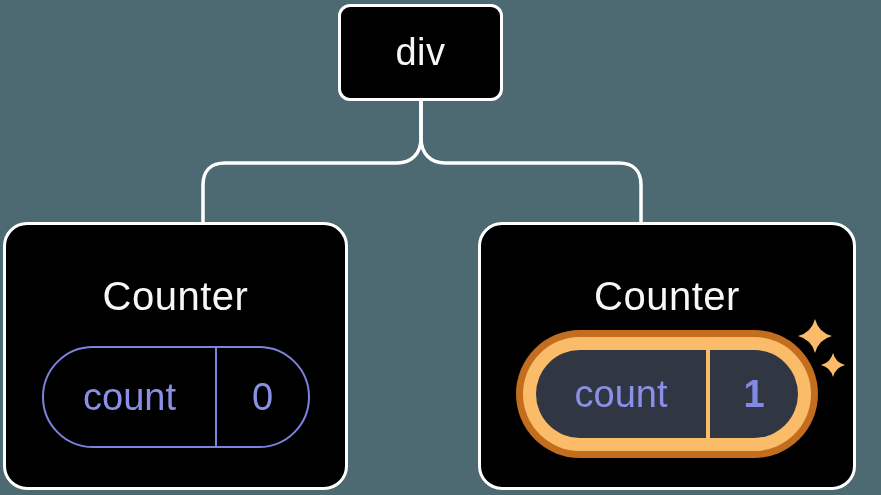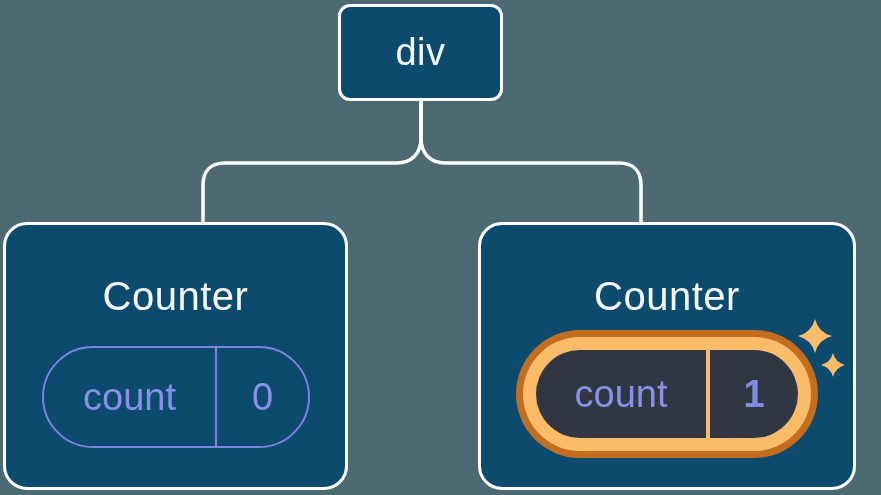--- a/index.html
+++ b/index.html
@@ -18,21 +18,21 @@
   .connectors {
     position: absolute;
     left: 0;
     top: 0;
     width: 881px;
     height: 495px;
     pointer-events: none;
   }
   .node {
     position: absolute;
-    background: #0c4a6e;
+    background: #000000;
     border: 3px solid #ffffff;
     box-sizing: border-box;
     color: #f6f7f9;
   }
   .root-node {
     left: 338px;
     top: 4px;
     width: 165px;
     height: 97px;
     border-radius: 12px;

